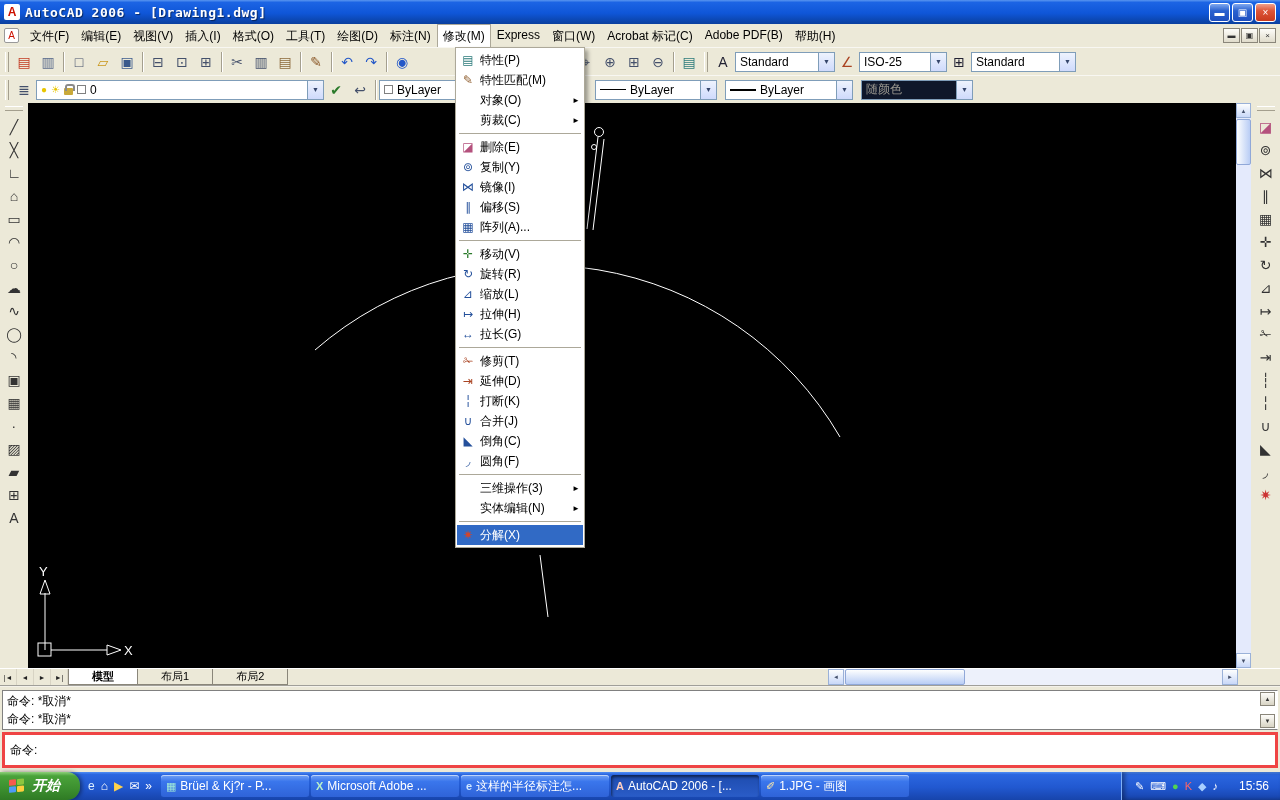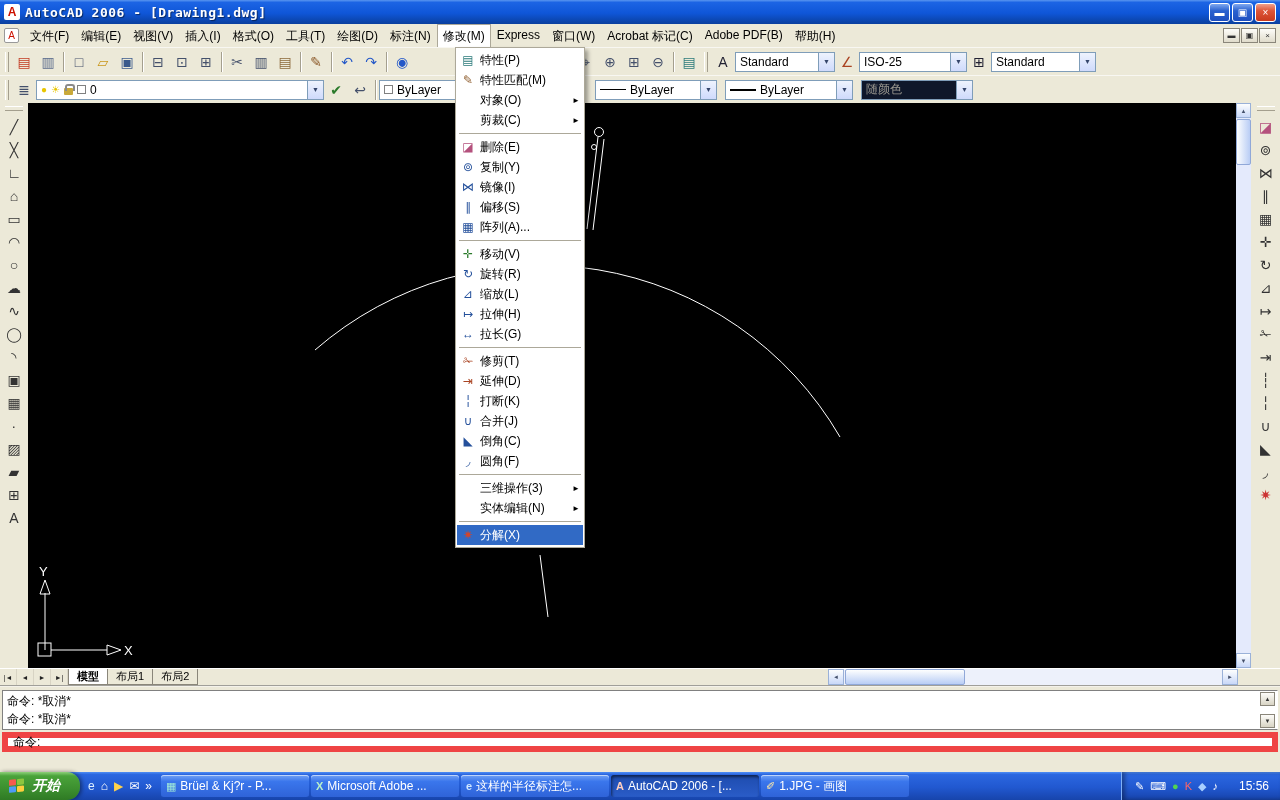--- a/index.html
+++ b/index.html
@@ -61,34 +61,34 @@
 .mi{height:20px;display:flex;align-items:center;gap:3px;padding:0 2px}
 .mic{width:18px;text-align:center;font-size:12px;flex:none}
 .mlabel{flex:1;white-space:nowrap;font-size:12px}
 .marrow{font-size:8px;margin-right:1px}
 .mi.hl{background:#316ac5;color:#fff}
 .msep{height:1px;background:#aca899;margin:3px 2px}
 
 
 #tabrow{position:absolute;top:668px;left:0;width:100%;height:17px;background:#ece9d8;display:flex;align-items:stretch;border-top:1px solid #fff}
 .tnav{width:17px;display:flex;align-items:center;justify-content:center;font-size:7px;color:#222;border-right:1px solid #d8d4c4}
-.tab{display:flex;align-items:center;padding:0 8px;font-size:11px;background:#ece9d8;border:1px solid #8a867a;border-top:none;margin-right:-1px}
+.tab{display:flex;align-items:center;padding:0 23px;font-size:11px;background:#ece9d8;border:1px solid #8a867a;border-top:none;margin-right:-1px}
 .tab.active{background:#fff;font-weight:bold}
 .hs{margin-left:auto;display:flex;width:410px;flex:none}
 .sbtn-h{width:16px;background:linear-gradient(#fdfefe,#c9d8f8);border:1px solid #9ab1d8;display:flex;align-items:center;justify-content:center;font-size:6px;color:#44506b;flex:none}
 .htrack{flex:1;background:#edf1fb;position:relative}
 .hthumb{position:absolute;left:1px;top:0;height:100%;width:120px;background:linear-gradient(#fdfefe,#b9cdf5);border:1px solid #90a8d8;border-radius:2px}
 .corner{width:42px;flex:none}
 
 
 #cmdwrap{position:absolute;top:685px;left:0;width:100%;height:65px;background:#ece9d8;padding:3px 2px 2px 2px;border-top:2px groove #f4f2ea}
 #cmdhist{position:relative;height:40px;background:#fff;border:1px solid #808080;border-right:1px solid #fff;padding:1px 28px 1px 4px;font-size:12px;line-height:18px}
 #cmdvs{position:absolute;right:1px;top:1px;width:16px;height:36px;display:flex;flex-direction:column;justify-content:space-between}
 .csb{width:15px;height:14px;background:linear-gradient(#fdfcf9,#d8d4c4);border:1px solid #8a867a;display:flex;align-items:center;justify-content:center;font-size:6px;color:#333}
-#cmdinput{height:20px;background:#fff;border:6px solid #ef4444;margin-top:2px;display:flex;align-items:center;padding:0 5px;font-size:12px}
+#cmdinput{height:36px;background:#fff;border:3px solid #ef4444;margin-top:2px;display:flex;align-items:center;padding:0 5px;font-size:12px}
 
 
 #statusbar{position:absolute;top:750px;left:0;width:100%;height:22px;background:#ece9d8;display:flex;align-items:center;padding-left:8px;font-size:12px}
 
 
 #taskbar{position:absolute;top:772px;left:0;width:100%;height:28px;display:flex;align-items:center;color:#fff;
  background:linear-gradient(180deg,#4f8ef5 0%,#2b67e0 9%,#2158d0 55%,#1744ab 100%)}
 #start{height:28px;padding:0 20px 0 9px;border-radius:0 13px 13px 0;display:flex;align-items:center;gap:6px;font-weight:bold;font-style:italic;font-size:14px;flex:none;
  background:linear-gradient(180deg,#8ed07a 0%,#4aa33a 14%,#3c8f2f 60%,#2f7a24 100%);box-shadow:2px 0 4px rgba(0,0,0,.45)}
 .flag{width:17px;height:15px;display:grid;grid-template-columns:7px 7px;grid-template-rows:6px 6px;gap:1px;transform:skewY(-6deg)}
@@ -231,21 +231,21 @@
       </span>
     <span class="combo" style="width:100px">
       <span class="ctext">Standard</span>
       <span class="cbtn">
           <span>▼</span>
         </span>
     </span>
     <span class="tbtn">
         <span class="ic" style="color: rgb(170, 68, 34);">∠</span>
       </span>
-    <span class="combo" style="width:108px">
+    <span class="combo" style="width:88px">
       <span class="ctext">ISO-25</span>
       <span class="cbtn">
           <span>▼</span>
         </span>
     </span>
     <span class="tbtn">
         <span class="ic" style="color: rgb(34, 34, 51);">⊞</span>
       </span>
     <span class="combo" style="width:105px">
       <span class="ctext">Standard</span>

